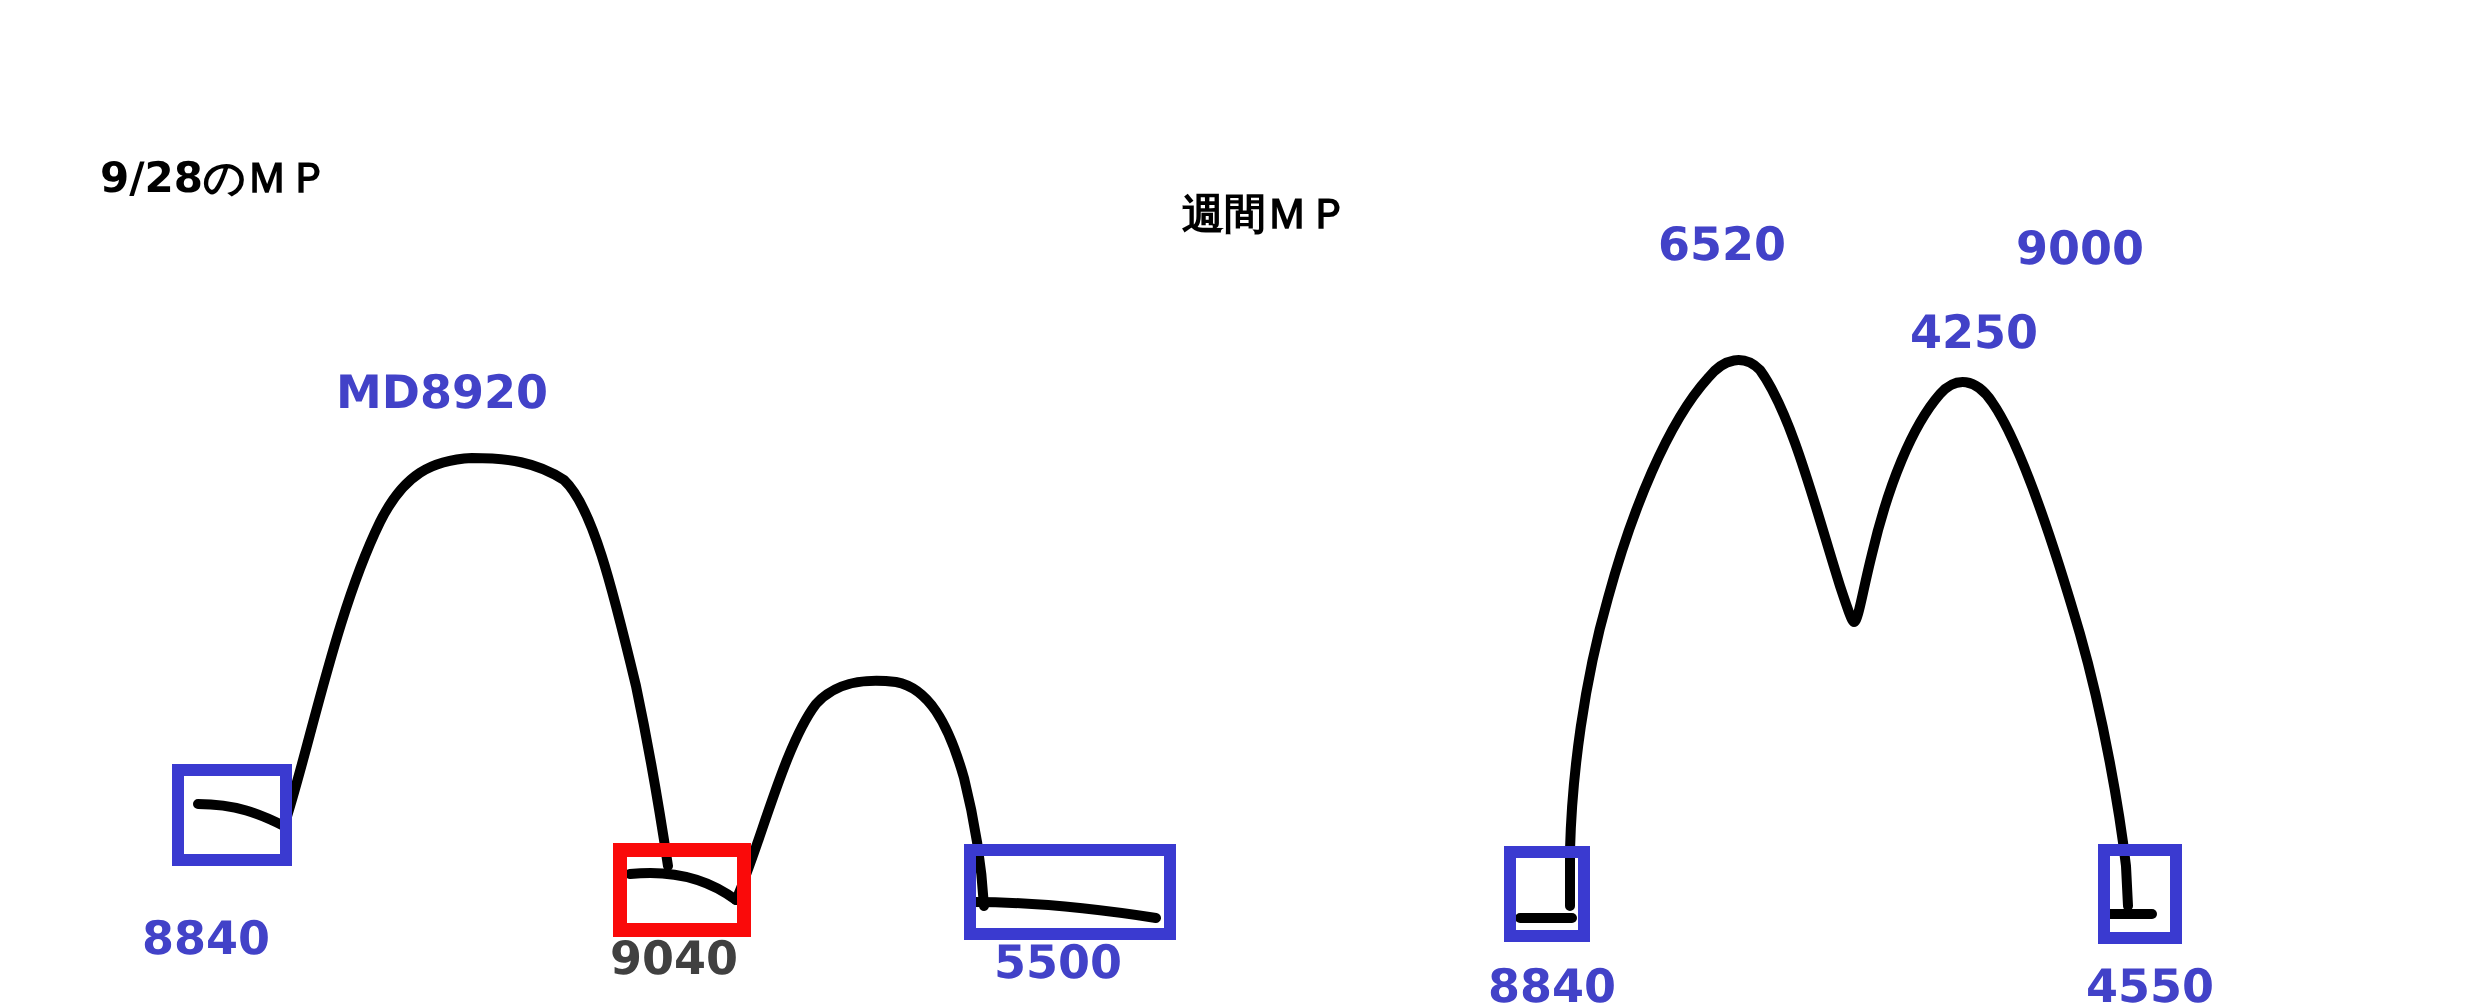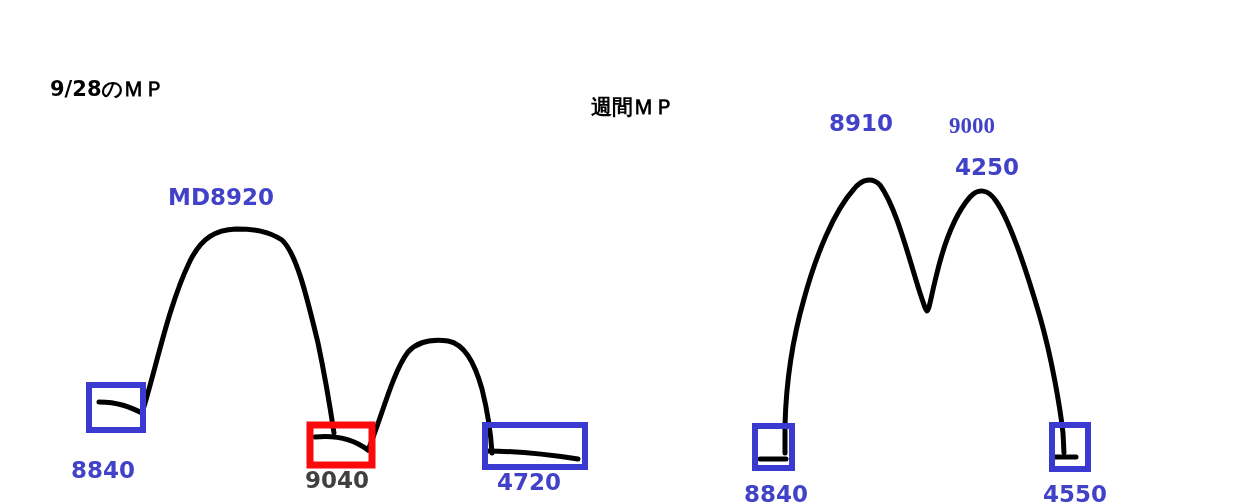--- a/index.html
+++ b/index.html
@@ -90,25 +90,25 @@
 
 
   <div class="lbl title-black" style="left:591px; top:76px;">週間ＭＰ</div>
 
   <div class="lbl val-blue" style="left:168px; top:165px;">MD8920</div>
 
   <div class="lbl val-blue" style="left:71px; top:438px;">8840</div>
 
   <div class="lbl val-red" style="left:305px; top:448px;">9040</div>
 
-  <div class="lbl val-blue" style="left:497px; top:450px;">4720</div>
+  <div class="lbl val-blue" style="left:497px; top:450px;">5500</div>
 
-  <div class="lbl val-blue" style="left:829px; top:91px;">8910</div>
+  <div class="lbl val-blue" style="left:829px; top:91px;">6520</div>
 
-  <div class="lbl val-blue" style="left:949px; top:93px;font-family:Liberation Serif, serif;">9000</div>
+  <div class="lbl val-blue" style="left:1008px; top:93px;">9000</div>
 
   <div class="lbl val-blue" style="left:955px; top:135px;">4250</div>
 
   <div class="lbl val-blue" style="left:744px; top:462px;">8840</div>
 
   <div class="lbl val-blue" style="left:1043px; top:462px;">4550</div>
 
   <svg class="overlay" viewBox="0 0 1245 502">
 
     <path class="tail-line" d="M99 381 C 118 381, 130 386, 142 392"></path>

